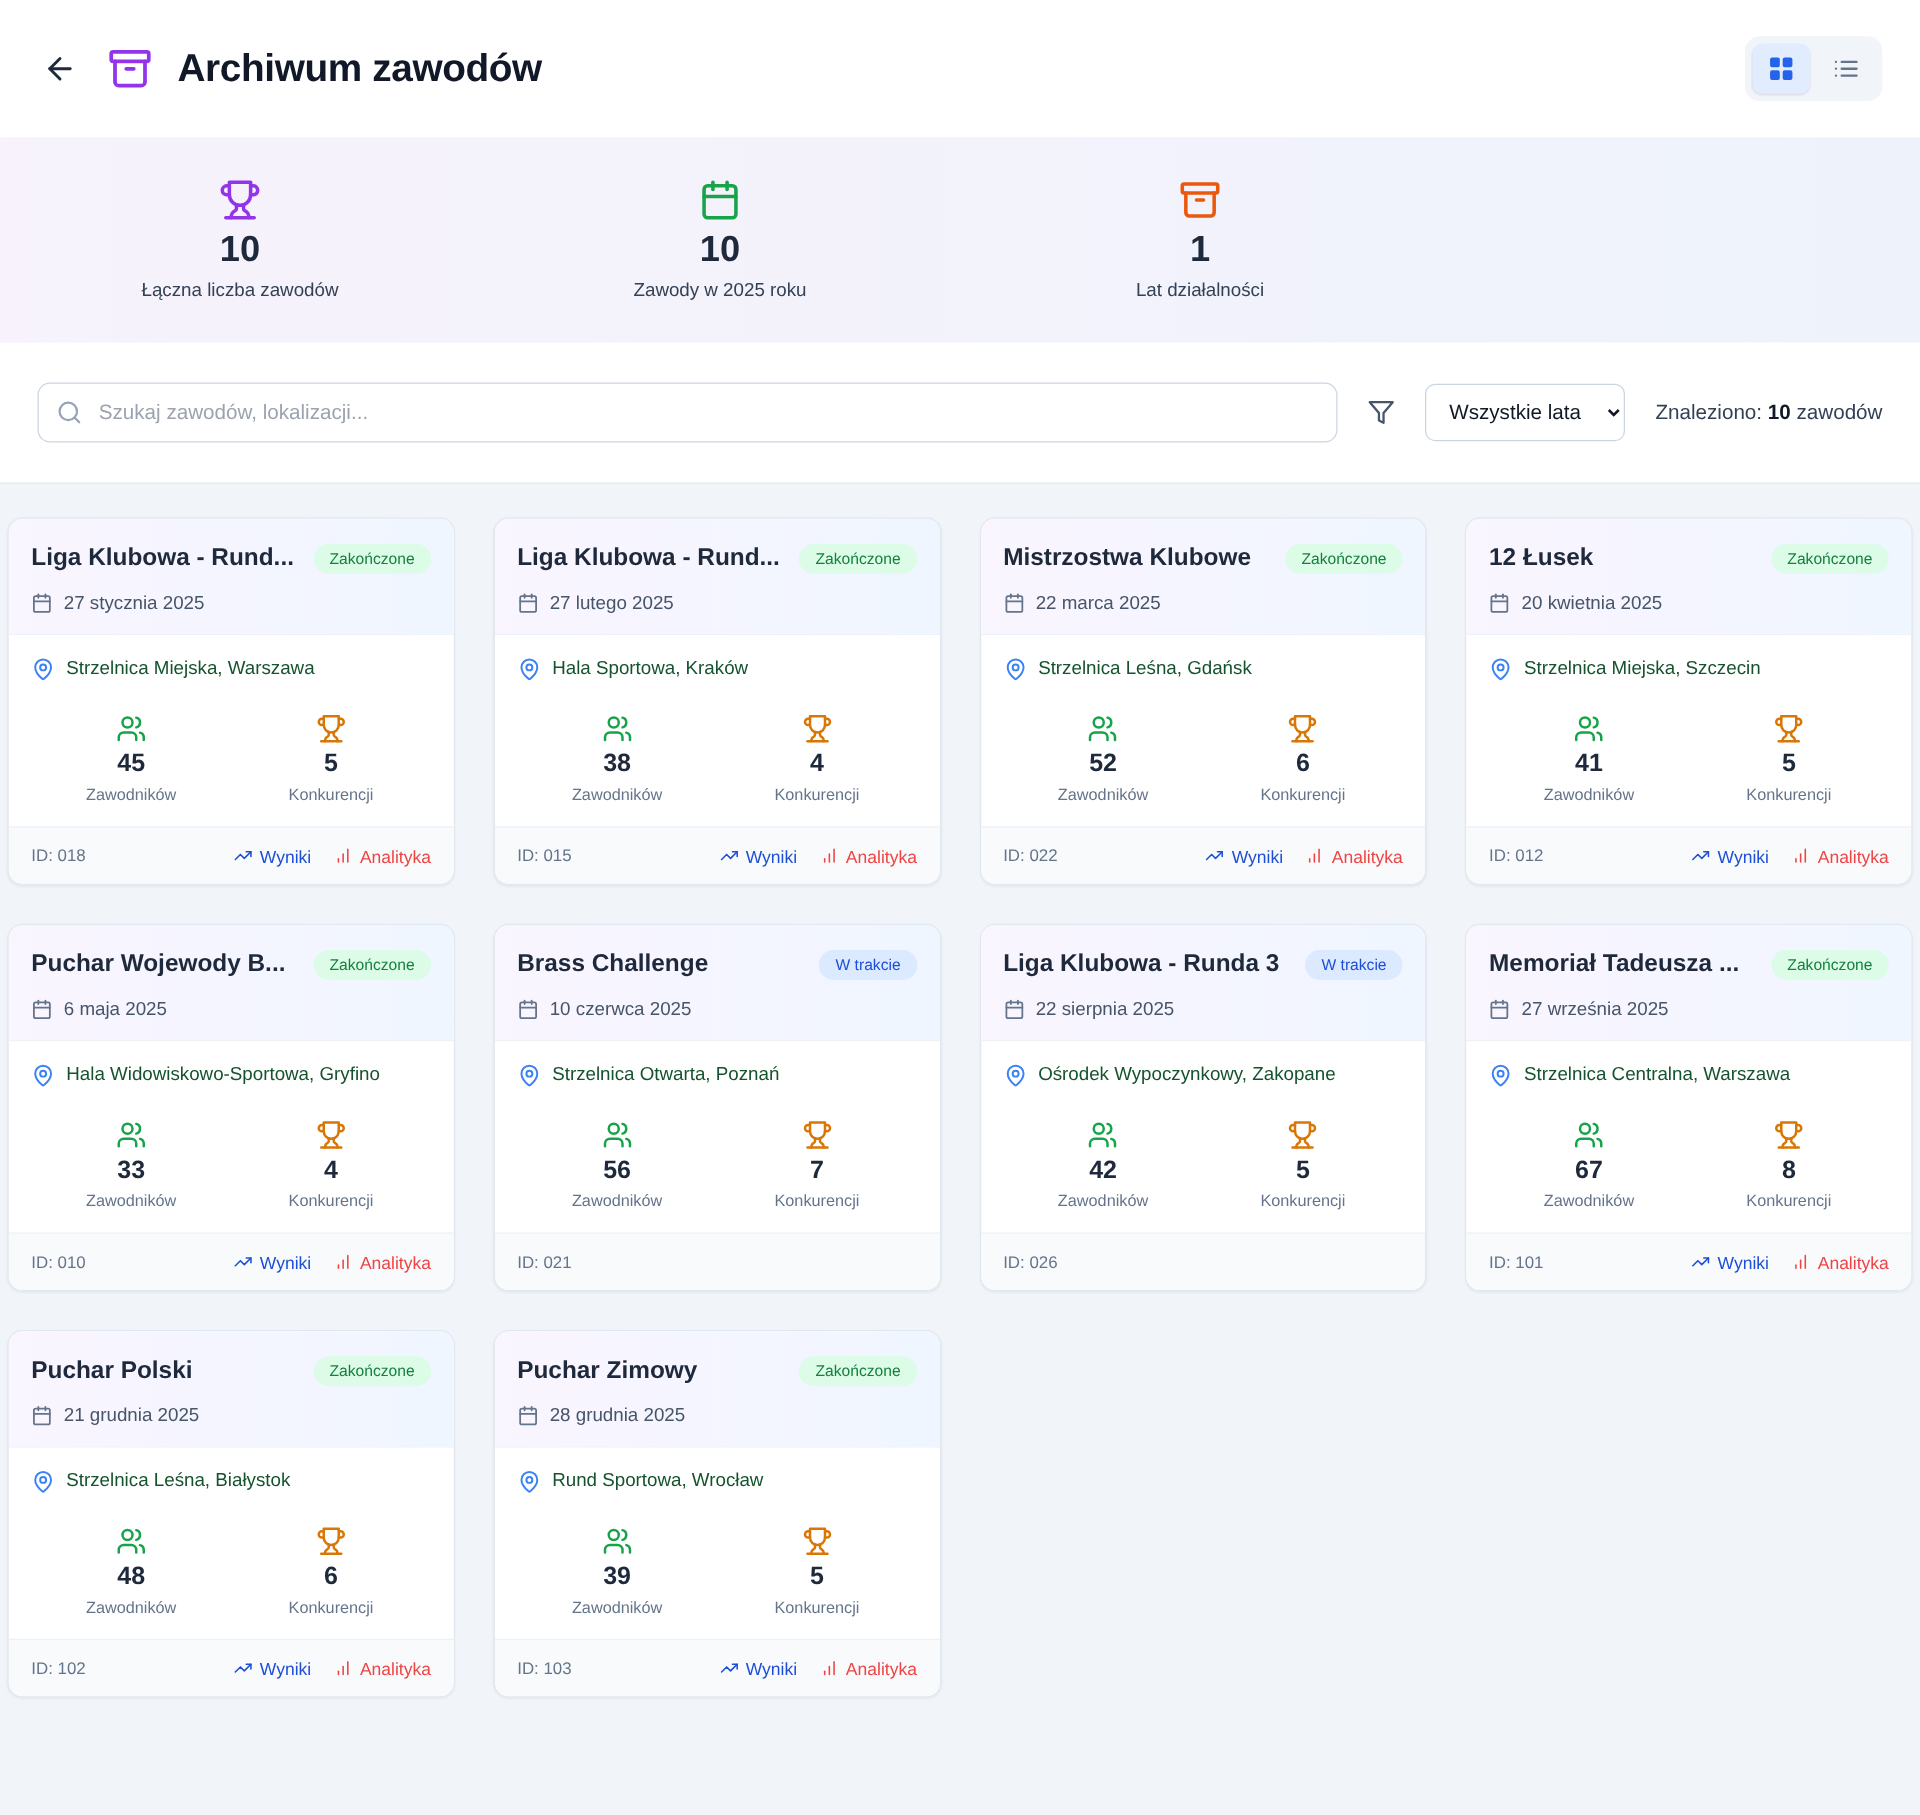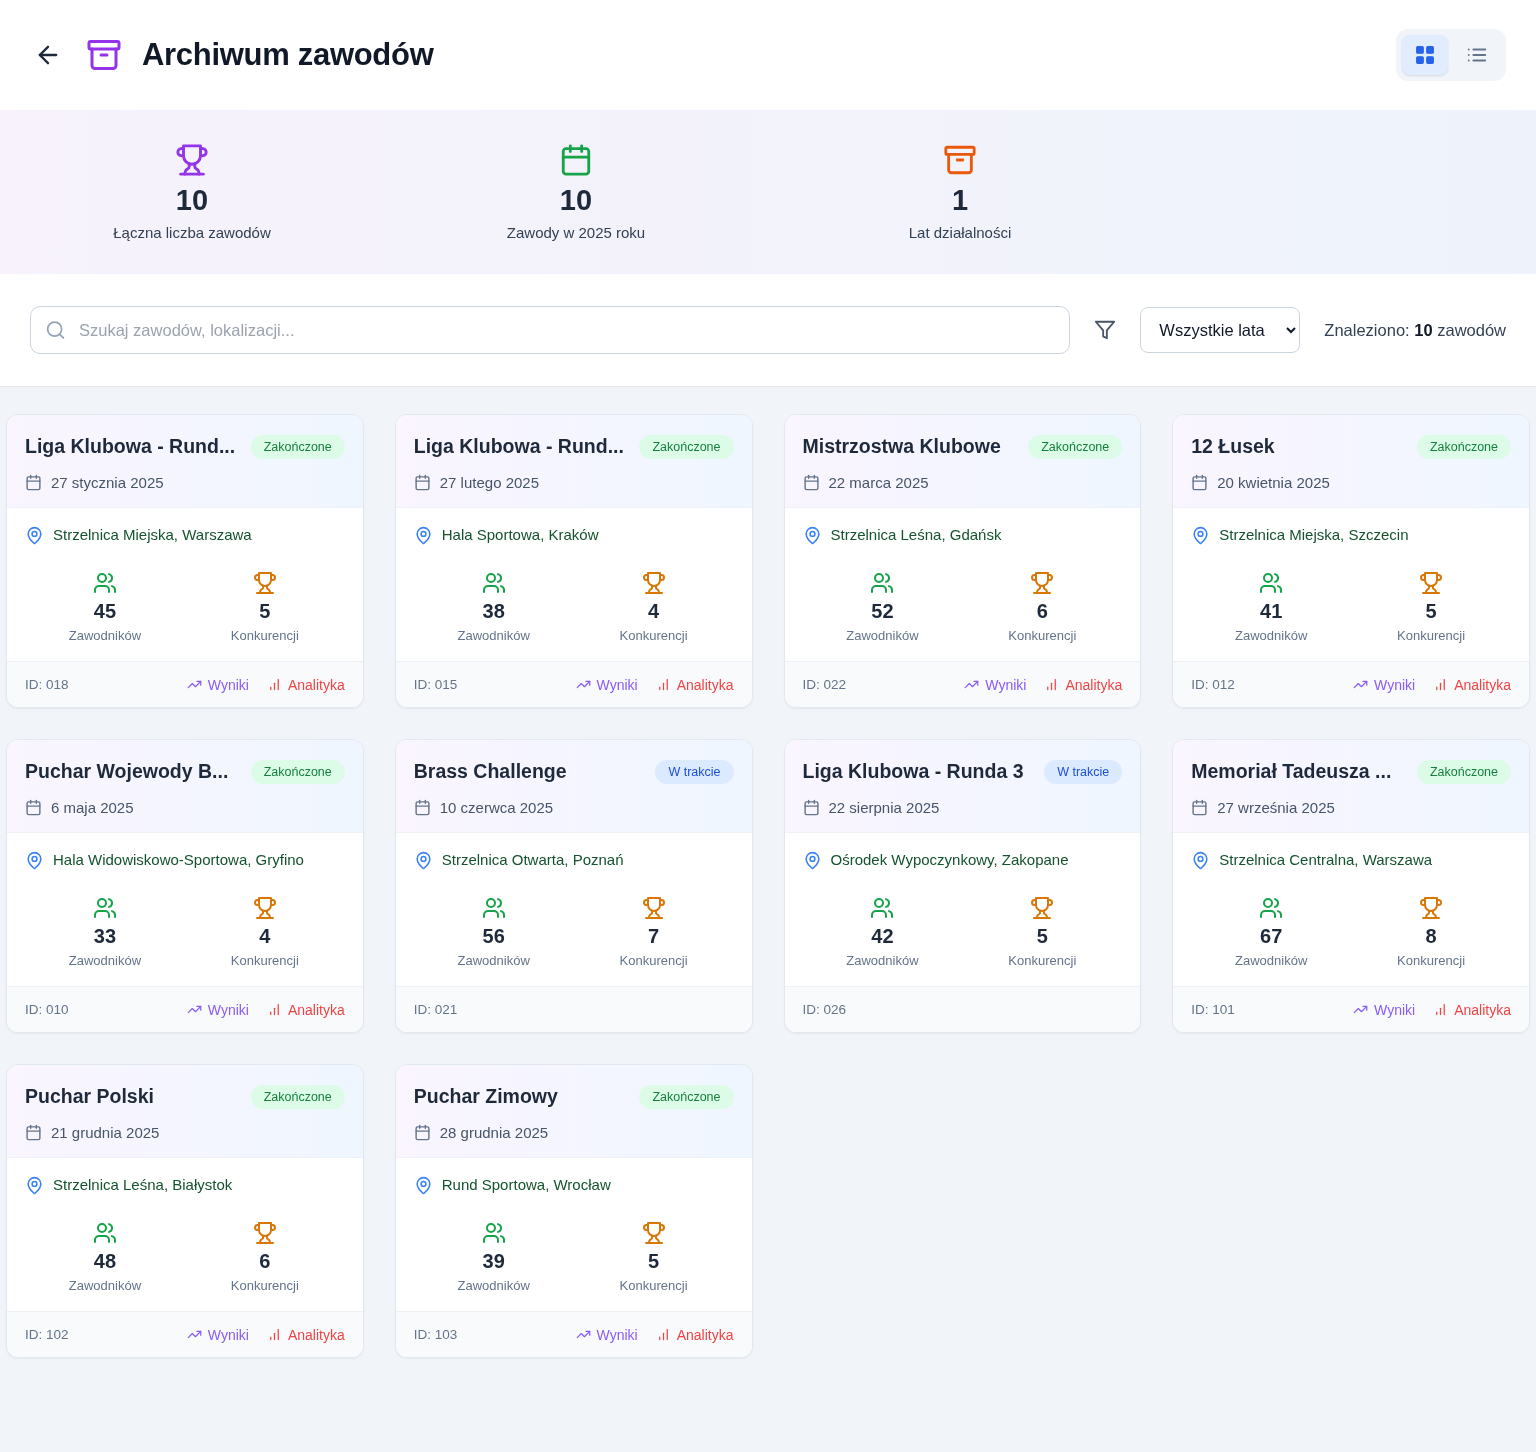--- a/index.html
+++ b/index.html
@@ -88,21 +88,21 @@
   .stat-events svg { color:#d97706; }
 
   .card-footer {
     display:flex; justify-content:space-between; align-items:center;
     padding:2px 18px; background:#f8fafc; border-top:1px solid #edf1f5;
     font-size:13.5px; min-height:46px;
   }
   .card-id { color:#64748b; }
   .card-links { display:flex; gap:18px; }
   .card-link { display:flex; align-items:center; gap:6px; text-decoration:none; font-size:14px; cursor:pointer; }
-  .link-results { color:#8b5cf6; }
+  .link-results { color:#1d4ed8; }
   .link-analytics { color:#ef4444; }
 </style>
 </head>
 <body>
 
 <header class="app-header">
   <button class="back-btn">
     <svg width="28" height="28" viewBox="0 0 24 24" fill="none" stroke="currentColor" stroke-width="2" stroke-linecap="round" stroke-linejoin="round">
         <path d="M19 12H5"></path>
         <path d="m12 19-7-7 7-7"></path>

